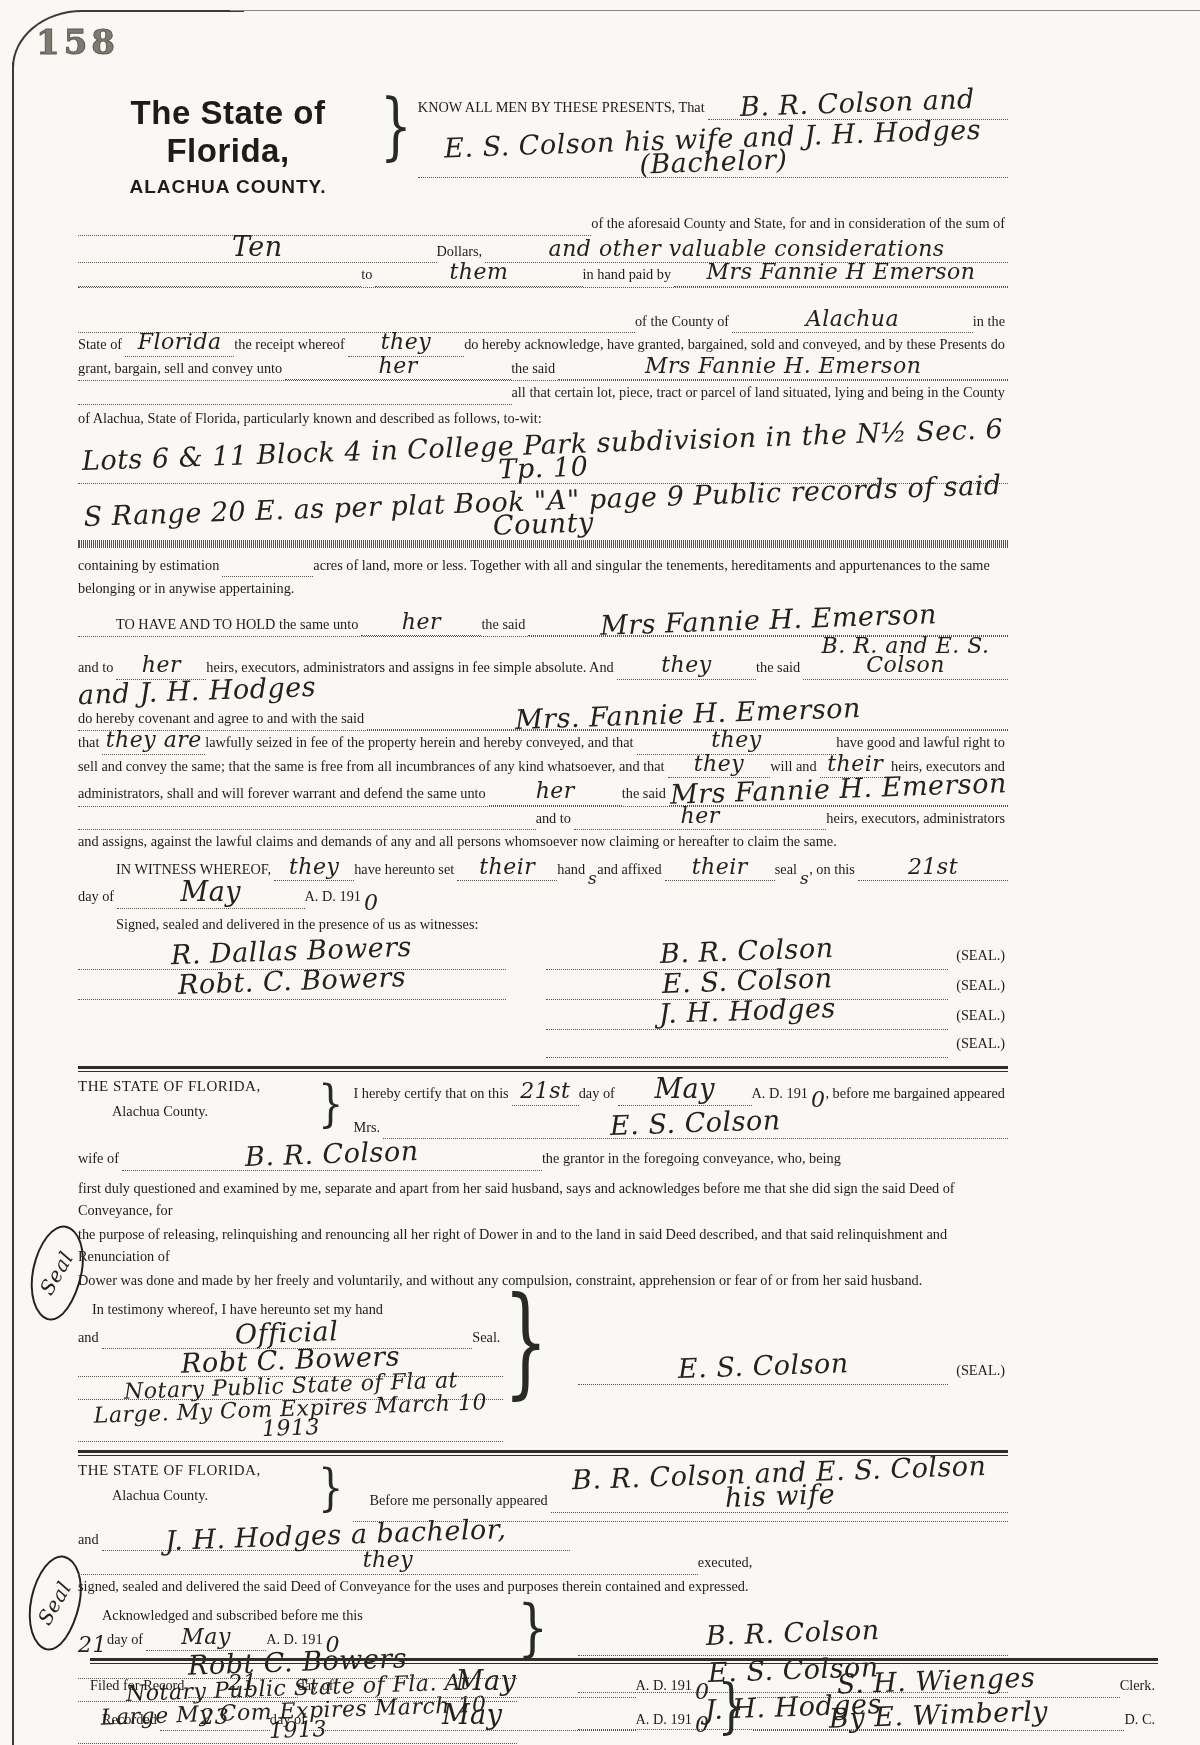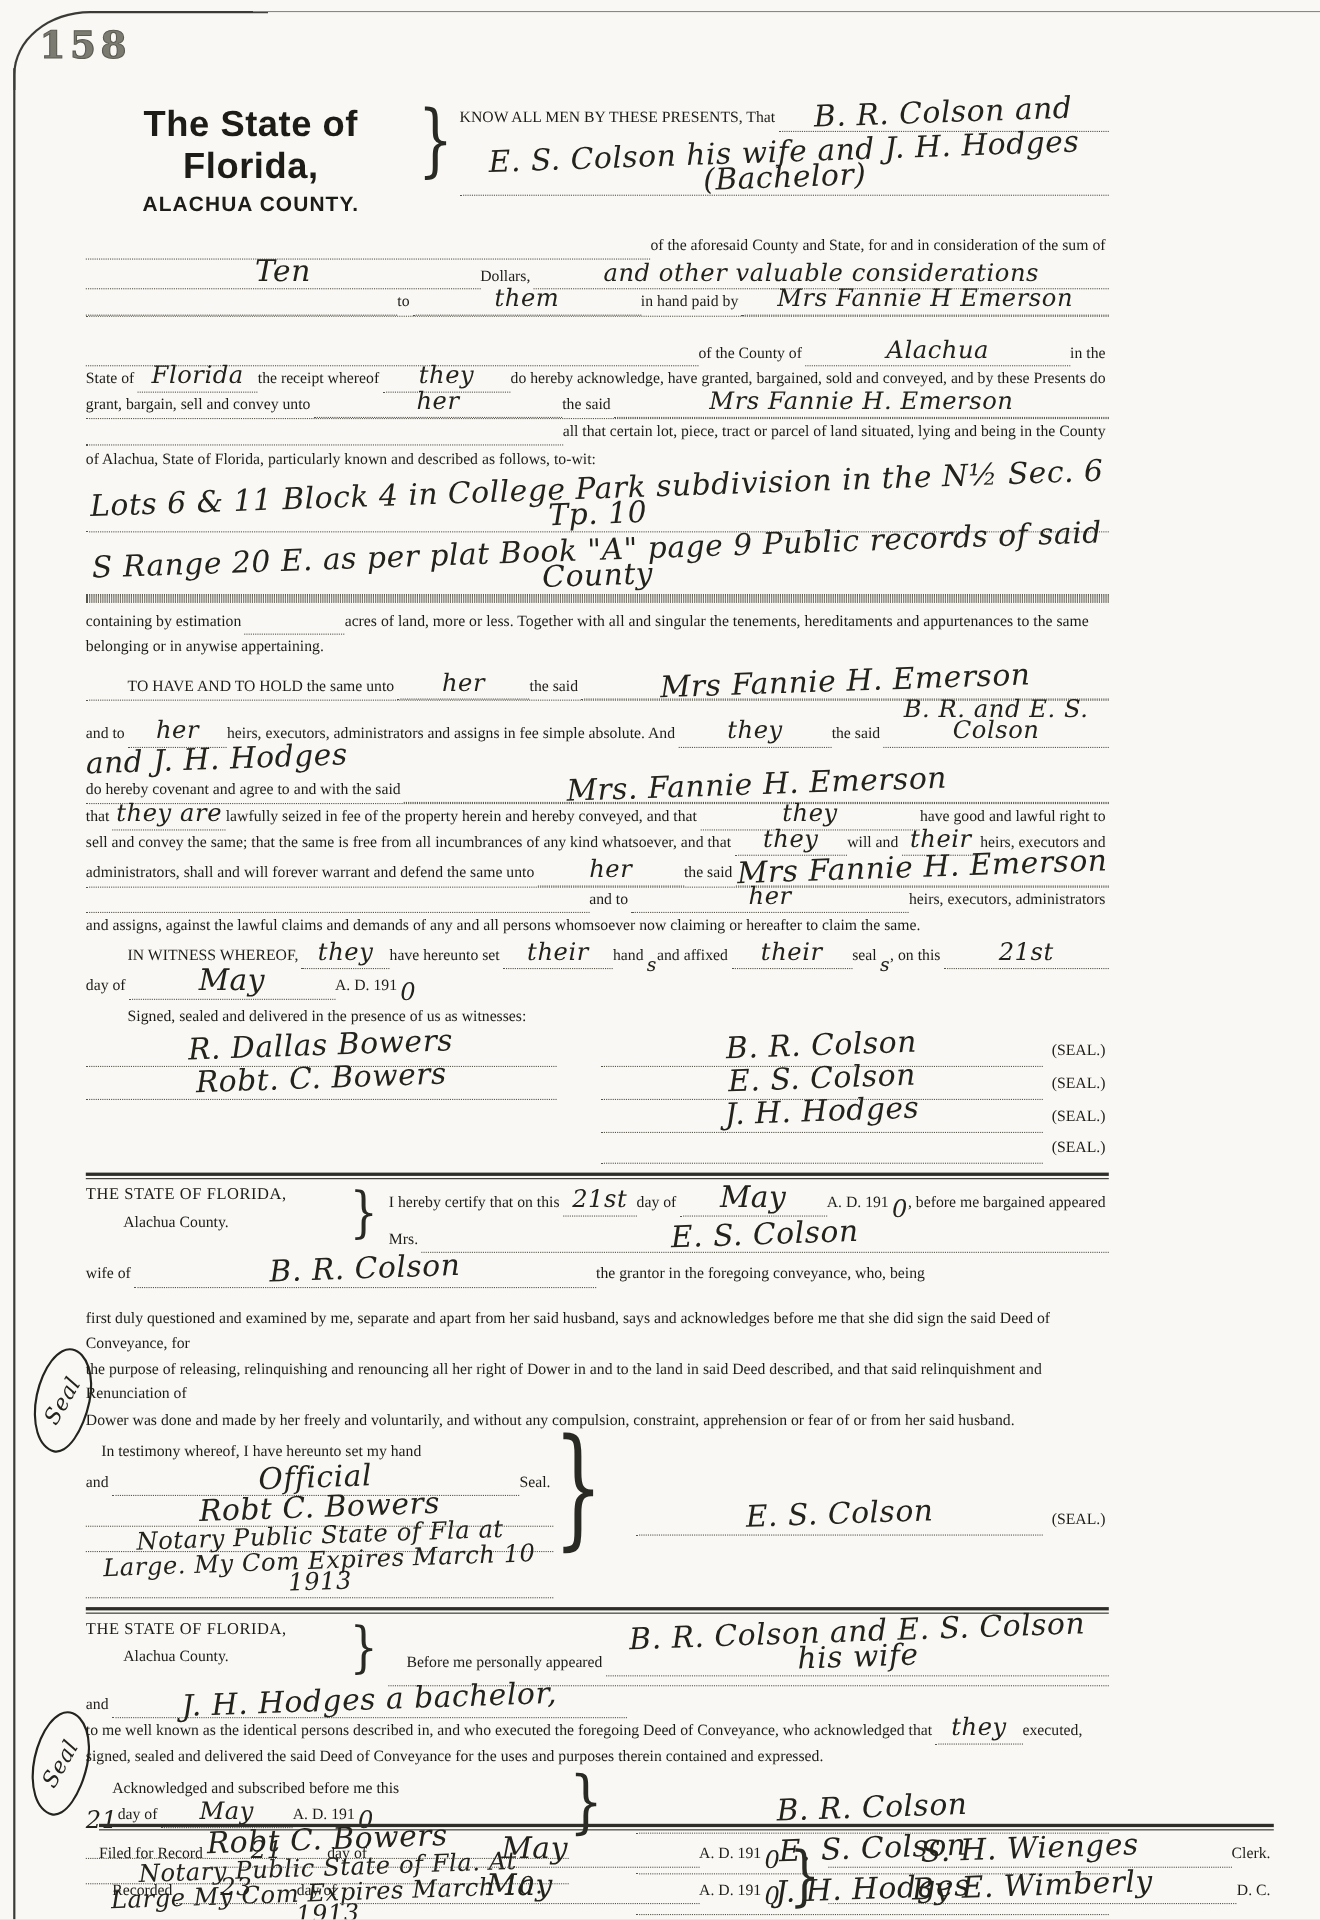--- a/index.html
+++ b/index.html
@@ -330,21 +330,21 @@
             <span class="t">Mrs.</span>
             <span class="f"><span class="hw hw-lg tilt">E. S. Colson</span></span>
           </div>
       </div>
     </div>
     <div class="ln" style="margin-top:4px;">
         <span class="t">wife of</span>
         <span class="f" style="flex-grow:1; max-width:420px;"><span class="hw hw-lg tilt">B. R. Colson</span></span>
         <span class="t">the grantor in the foregoing conveyance, who, being</span>
       </div>
-    <div class="ln" style="margin-top:17px;">
+    <div class="ln" style="margin-top:6px;">
         <span class="t" style="white-space:normal;">first duly questioned and examined by me, separate and apart from her said husband, says and acknowledges before me that she did sign the said Deed of Conveyance, for</span>
       </div>
     <div class="ln">
         <span class="t" style="white-space:normal;">the purpose of releasing, relinquishing and renouncing all her right of Dower in and to the land in said Deed described, and that said relinquishment and Renunciation of</span>
       </div>
     <div class="ln">
         <span class="t" style="white-space:normal;">Dower was done and made by her freely and voluntarily, and without any compulsion, constraint, apprehension or fear of or from her said husband.</span>
       </div>
 
     <div class="notary-block" style="margin-top:6px;">
@@ -395,21 +395,20 @@
             <span class="f"></span>
           </div>
       </div>
     </div>
     <div class="ln" style="margin-top:2px;">
         <span class="t">and</span>
         <span class="f" style="flex-grow:1; max-width:520px;"><span class="hw hw-lg tilt">J. H. Hodges a bachelor,</span></span>
         <span style="flex:1;"></span>
       </div>
     <div class="ln">
-        <span class="t">to me well known as the identical persons  described in, and who executed the foregoing Deed of Conveyance, who acknowledged that</span>
         <span class="f" style="flex-grow:.7;"><span class="hw hw-md">they</span></span>
         <span class="t">executed,</span>
       </div>
     <div class="ln">
         <span class="t">signed, sealed and delivered the said Deed of Conveyance for the uses and purposes therein contained and expressed.</span>
       </div>
 
     <div class="notary-block" style="margin-top:6px;">
       <div class="notary-left">
         <div class="notary-lines">

